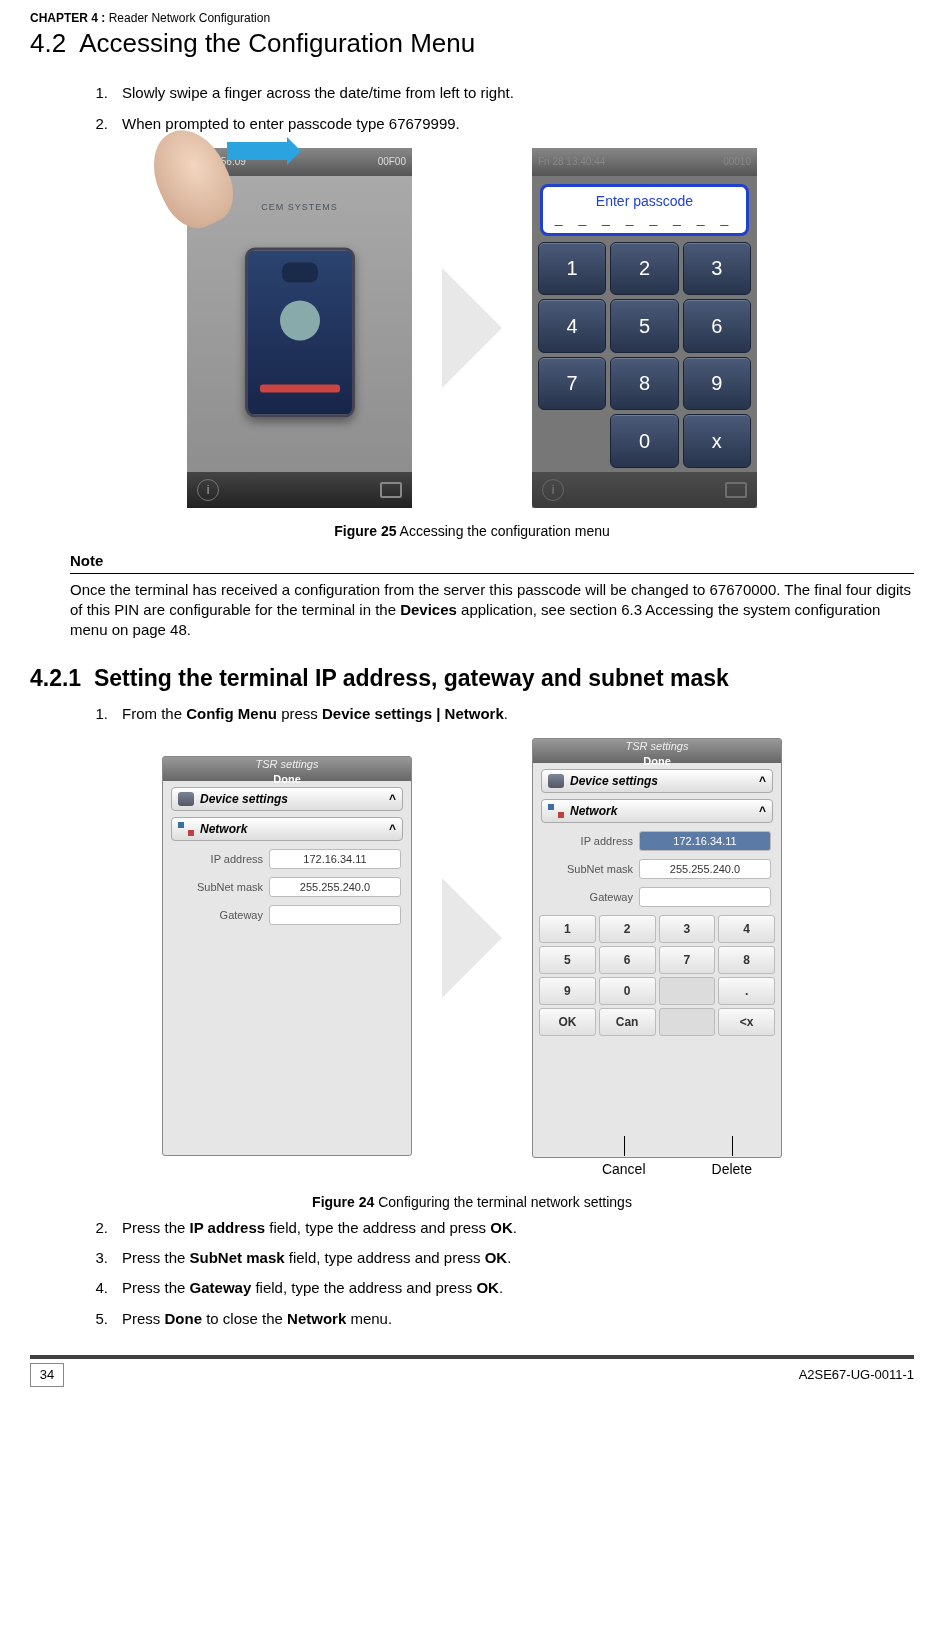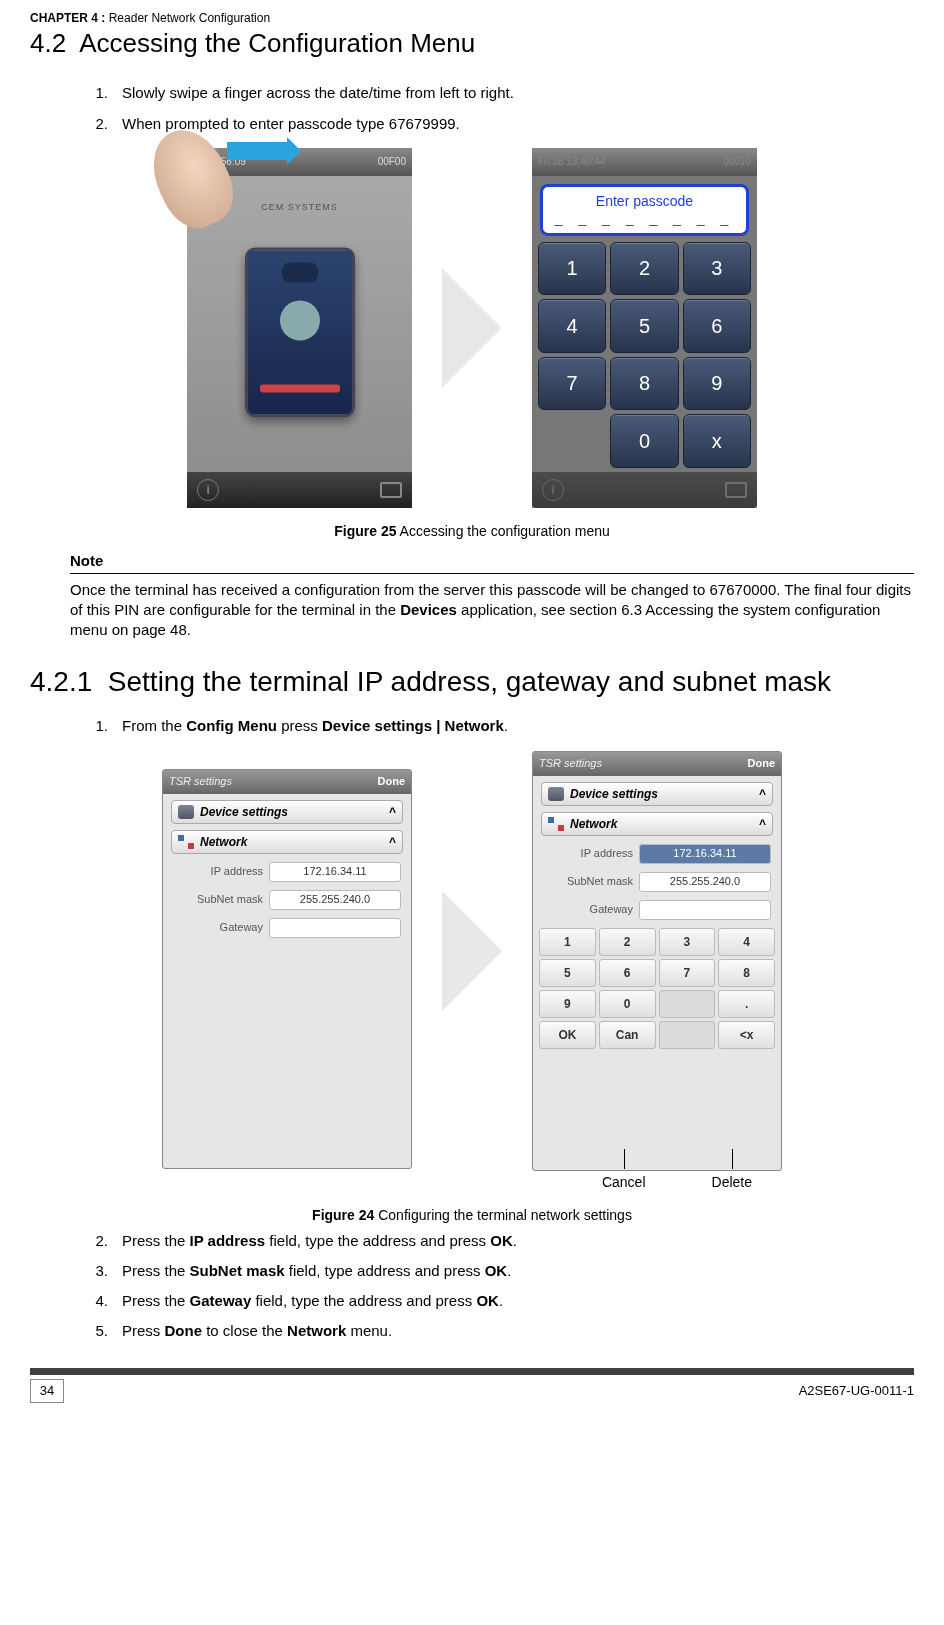--- a/index.html
+++ b/index.html
@@ -8,21 +8,21 @@
     width: 944px;
     background: #fff;
     color: #000;
     padding: 10px 30px 0 30px;
     font-size: 15px;
     line-height: 1.35;
   }
   .header-line { font-size: 12px; }
   .header-bold { font-weight: bold; }
   .h1 { font-size: 26px; font-weight: normal; margin-bottom: 22px; }
-  .h2 { font-size: 28px; font-weight: normal; margin: 22px 0 16px 0; }
+  .h2 { font-size: 23px; font-weight: bold; margin: 22px 0 10px 0; }
   .step-list { margin-left: 60px; margin-bottom: 6px; }
   .step-item { display: flex; gap: 14px; margin-bottom: 10px; }
   .step-num { width: 18px; text-align: right; }
   .note-hd { font-weight: bold; font-size: 15px; margin: 10px 0 2px 40px; }
   .note-rule { border-top: 1px solid #000; margin: 0 0 6px 40px; }
   .note-body { margin: 0 0 10px 40px; }
   .fig-caption { text-align: center; font-size: 14px; margin: 8px 0 6px 0; }
   .fig-bold { font-weight: bold; }
   .fig-wrap { display: flex; justify-content: center; align-items: center; gap: 30px; margin: 14px 0; }
   .arrow-big { width: 0; height: 0; border-top: 60px solid transparent; border-bottom: 60px solid transparent; border-left: 60px solid #e8e8e8; }
@@ -72,40 +72,40 @@
     color:#fff; font-size:20px; font-weight:normal;
     box-shadow: inset 0 1px 0 rgba(255,255,255,.2);
   }
   .key-blank { background:transparent; border:none; box-shadow:none;}
 
   .tsr {
     width:250px; height:420px; background:#e6e6e6;
     border:1px solid #888; border-radius:3px; display:flex; flex-direction:column;
     font-size:12px;
   }
-  .tsr-hd { height:24px; background:linear-gradient(#999,#666); color:#eee; display:flex; align-items:center; justify-content:space-between; padding:0 6px; font-style:italic; font-size:11px;}
+  .tsr-hd { height:24px; background:linear-gradient(#999,#666); color:#eee; display:flex; align-items:center; justify-content:space-between; padding:0 6px; font-style:italic; font-size:11px;flex-direction:column;}
   .tsr-hd .done { font-weight:bold; font-style:normal; color:#fff;}
   .tsr-sec { margin:6px 8px 0 8px; height:24px; background:linear-gradient(#fff,#ddd); border:1px solid #aaa; border-radius:4px; display:flex; align-items:center; padding:0 6px; font-weight:bold; font-style:italic; }
   .tsr-sec .car { margin-left:auto; font-style:normal; font-weight:bold;}
   .sec-icon { width:16px; height:14px; margin-right:6px; display:inline-block; }
   .sec-icon.wrench { background:linear-gradient(#7a8696,#556); border-radius:3px; position:relative;}
   .sec-icon.net { position:relative;}
   .sec-icon.net::before{content:""; position:absolute; width:6px;height:6px;background:#3a6ea5;left:0;top:0;}
   .sec-icon.net::after{content:""; position:absolute; width:6px;height:6px;background:#c04040;right:0;bottom:0;}
   .tsr-row { display:flex; align-items:center; margin:8px 10px 0 10px; gap:6px;}
   .tsr-lbl { width:90px; text-align:right; color:#555; font-size:11px;}
   .tsr-val { flex:1; height:20px; background:#fff; border:1px solid #bbb; border-radius:3px; display:flex; align-items:center; justify-content:center; font-size:11px; color:#333;}
   .tsr-val.sel { background:#5b7aa5; color:#fff;}
   .tsr-keypad { margin:8px 6px 6px 6px; display:grid; grid-template-columns:repeat(4,1fr); grid-auto-rows:28px; gap:3px;}
   .tk { background:linear-gradient(#fafafa,#e0e0e0); border:1px solid #bbb; border-radius:3px; display:flex; align-items:center; justify-content:center; font-weight:bold; font-size:12px; color:#333;}
   .tk.blank { background:#dcdcdc;}
   .anno-row { display:flex; justify-content:flex-end; gap:50px; margin:2px 30px 0 0; font-size:14px; position:relative;}
   .anno-tick { position:relative; }
   .anno-tick::before{ content:""; position:absolute; top:-24px; left:50%; width:1px; height:20px; background:#000;}
-  .footer { display:flex; align-items:center; margin-top:26px; border-top:7px solid #404040; padding-top:4px; font-size:13px;}
+  .footer { display:flex; align-items:center; margin-top:26px; border-top:4px solid #404040; padding-top:4px; font-size:13px;}
   .pgnum { width:34px; height:24px; border:1px solid #888; display:flex; align-items:center; justify-content:center; margin-right:10px;}
   .docid { margin-left:auto; }
   b { font-weight:bold; }
 </style>
 </head>
 <body>
 
 <div class="header-line">
   <span class="header-bold">CHAPTER 4 : </span><span>Reader Network Configuration</span>
 </div>

